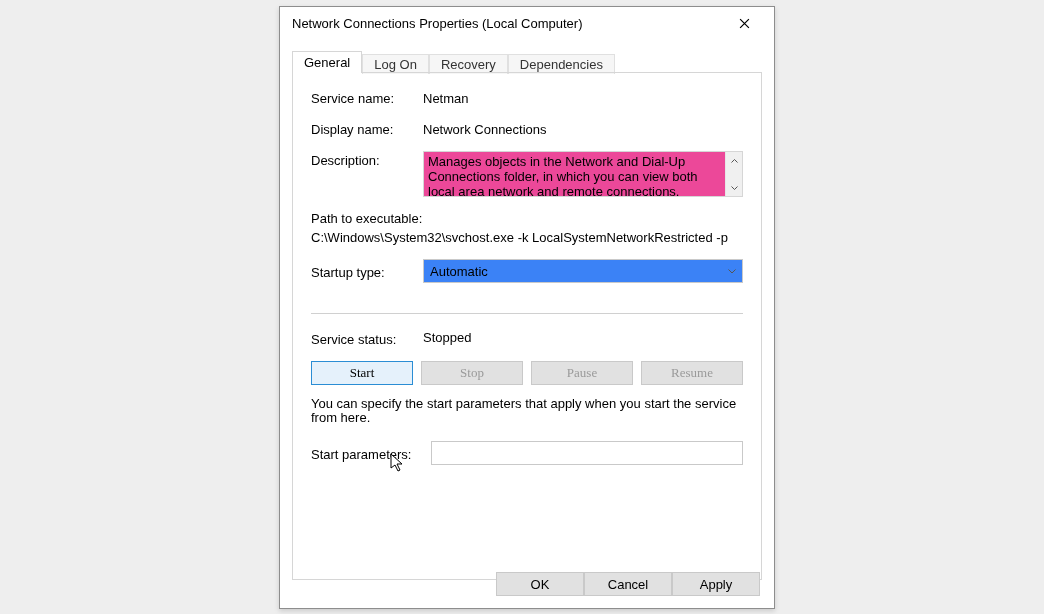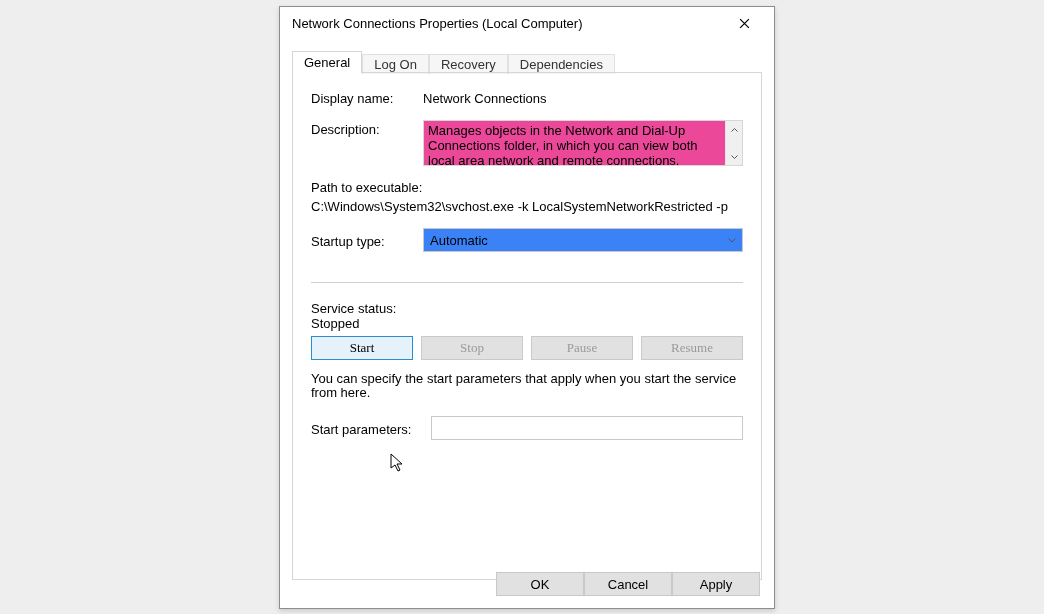--- a/index.html
+++ b/index.html
@@ -137,21 +137,21 @@
   }
   .startup-select .chev {
     position: absolute; right: 6px; top: 50%; transform: translateY(-50%);
     font-size: 9px; color: #555;
   }
   .hr {
     border: none;
     border-top: 1px solid #d0d0d0;
     margin: 30px 0 16px 0;
   }
-  .status-row { display: flex; margin-bottom: 5px; flex-direction: column; }
+  .status-row { display: flex; margin-bottom: 14px; }
   .btn-row {
     display: flex;
     gap: 8px;
     margin-bottom: 12px;
   }
   .svc-btn {
     flex: 1;
     height: 24px;
     border: 1px solid #c9c9c9;
     background: #e1e1e1;
@@ -225,20 +225,24 @@
   <div class="tabs-area">
     <div class="tabs">
       <div class="tab active">General</div>
       <div class="tab inactive">Log On</div>
       <div class="tab inactive">Recovery</div>
       <div class="tab inactive">Dependencies</div>
     </div>
 
     <div class="tab-panel">
 
+      <div class="row">
+        <div class="label-col">Service name:</div>
+        <div class="value-col">Netman</div>
+      </div>
 
       <div class="row">
         <div class="label-col">Display name:</div>
         <div class="value-col">Network Connections</div>
       </div>
 
       <div class="row">
         <div class="label-col">Description:</div>
         <div class="desc-box">
           <div class="desc-text">Manages objects in the Network and Dial-Up Connections folder, in which you can view both local area network and remote connections.</div>

